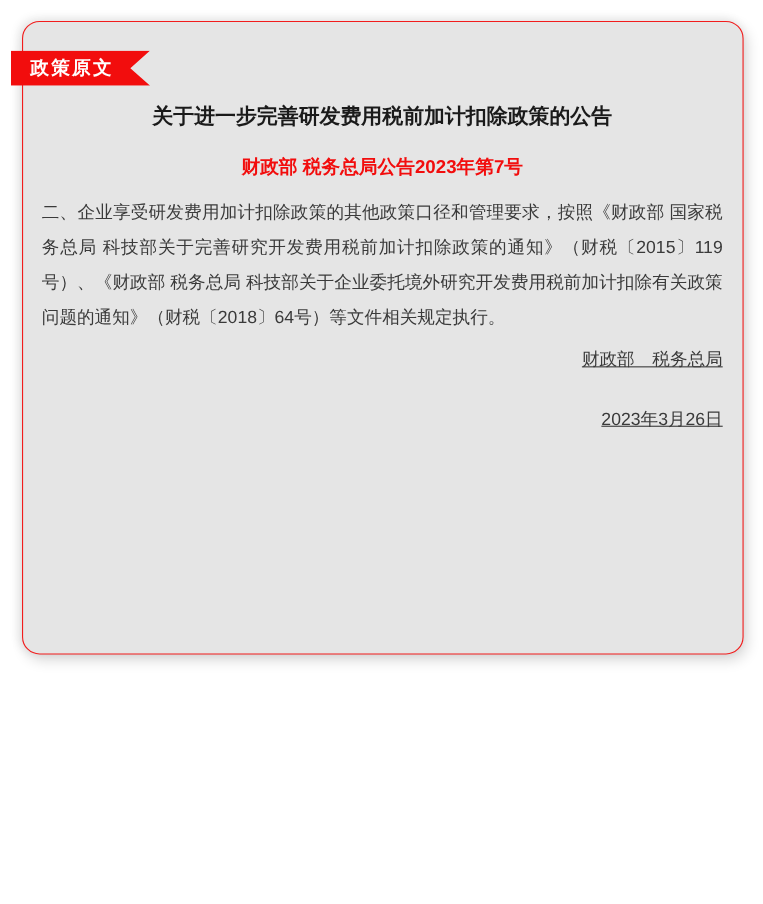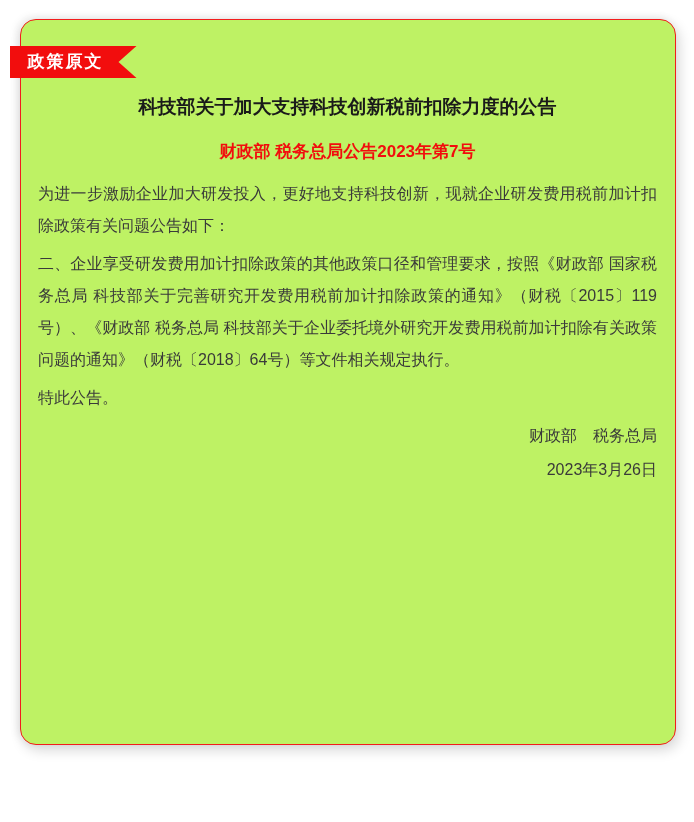--- a/index.html
+++ b/index.html
@@ -12,22 +12,22 @@
   html,body{width:694px;height:822px;}
   body{
     position:relative;
     background:#ffffff;
     font-family:"Liberation Sans","DejaVu Sans",sans-serif;
     overflow:hidden;
   }
   .policy-card{
     position:absolute;
     left:20px; top:19px;
-    width:656px; height:726px;
-    background:#bef264;
+    width:656px; height:576px;
+    background:#e5e5e5;
     border:1.5px solid var(--border-red);
     border-radius:16px;
     box-shadow:3px 5px 13px rgba(0,0,0,0.16), -3px -2px 9px rgba(0,0,0,0.08);
   }
   .ribbon-badge{
     position:absolute;
     left:-11.5px; top:26px;
     height:32px;
     min-width:127px;
     background:var(--accent);
@@ -65,43 +65,42 @@
     color:var(--body-text);
     text-align:justify;
     word-break:break-all;
     margin:0 0 6px 0;
   }
   .signature{
     text-align:right;
     font-size:16px;
     line-height:32px;
     color:var(--body-text);
+    text-decoration:underline;
   }
   .signature .sig-issuers{margin-top:6px;}
-  .signature .sig-date{margin-top:2px;}
+  .signature .sig-date{margin-top:22px;}
 </style>
 </head>
 <body>
 
 <div class="policy-card">
 
   <div class="ribbon-badge">
     <span>政策原文</span>
   </div>
 
   <div class="card-inner">
 
-    <h1 class="doc-title">科技部关于加大支持科技创新税前扣除力度的公告</h1>
+    <h1 class="doc-title">关于进一步完善研发费用税前加计扣除政策的公告</h1>
 
     <div class="doc-number">财政部 税务总局公告2023年第7号</div>
 
     <div class="doc-body">
-      <p>为进一步激励企业加大研发投入，更好地支持科技创新，现就企业研发费用税前加计扣除政策有关问题公告如下：</p>
       <p>二、企业享受研发费用加计扣除政策的其他政策口径和管理要求，按照《财政部 国家税务总局 科技部关于完善研究开发费用税前加计扣除政策的通知》（财税〔2015〕119号）、《财政部 税务总局 科技部关于企业委托境外研究开发费用税前加计扣除有关政策问题的通知》（财税〔2018〕64号）等文件相关规定执行。</p>
-      <p>特此公告。</p>
     </div>
 
     <div class="signature">
       <div class="sig-issuers">财政部　税务总局</div>
       <div class="sig-date">2023年3月26日</div>
     </div>
 
   </div>
 </div>
 

